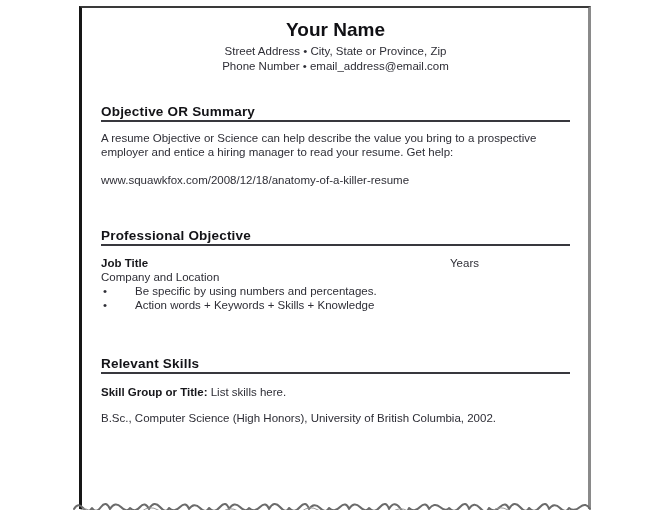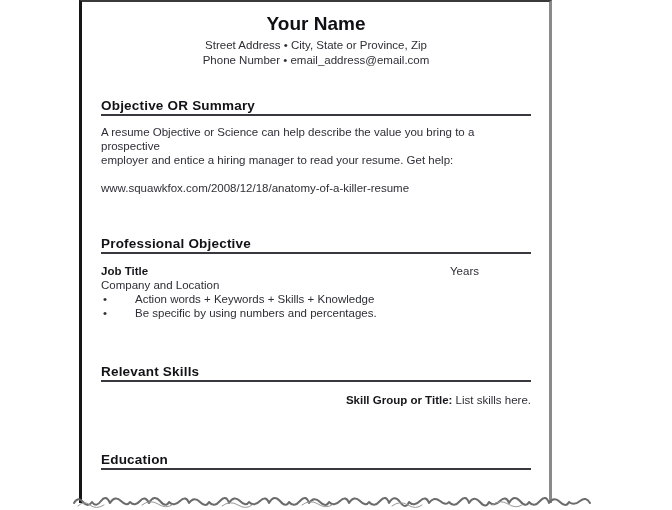--- a/index.html
+++ b/index.html
@@ -6,22 +6,22 @@
   html, body {
     width: 672px; height: 510px;
     background: #ffffff;
     font-family: "Liberation Sans", sans-serif;
     overflow: hidden;
   }
   .canvas { position: relative; width: 672px; height: 510px; background: #ffffff; }
 
   .page {
     position: absolute;
-    left: 79px; top: 0;
-    width: 473px; height: 503px;
+    left: 79px; top: 6px;
+    width: 512px; height: 503px;
     background: #ffffff;
     border-left: 3px solid #161616;
     border-top: 2px solid #3a3a3a;
     border-right: 3px solid #8a8a8a;
   }
   .content {
     padding: 11px 18px 0 19px;
     color: #2e2e36;
     font-size: 11.5px;
     line-height: 14px;
@@ -57,21 +57,21 @@
   .job-title { font-weight: 700; color: #17171b; }
   .years { position: absolute; left: 349px; top: 0; }
 
   .bullet { position: relative; padding-left: 34px; }
   .bullet::before {
     content: "\2022";
     position: absolute;
     left: 2px; top: 0;
   }
 
-  .skill-line { margin-top: 11px; text-align: right; }
+  .skill-line { margin-top: 11px; }
   .bold-label { font-weight: 700; color: #17171b; }
 
   .edu-block { margin-top: 12px; }
 
   .torn-edge {
     position: absolute;
     left: -10px; bottom: -10px;
     width: 524px; height: 22px;
   }
 </style>
@@ -101,33 +101,33 @@
       <div class="rule-heading h-experience">Professional Objective</div>
 
       <div class="job-row">
         <span class="job-title">Job Title</span>
         <span class="years">Years</span>
       </div>
 
       <div>Company and Location</div>
 
       <div>
+        <div class="bullet">Be specific by using numbers and percentages.</div>
         <div class="bullet">Action words + Keywords + Skills + Knowledge</div>
-        <div class="bullet">Be specific by using numbers and percentages.</div>
       </div>
 
       <div class="rule-heading h-skills">Relevant Skills</div>
 
       <div class="skill-line">
         <span class="bold-label">Skill Group or Title:</span><span> List skills here.</span>
       </div>
 
-      <div class="rule-heading h-education">Education</div>
 
       <div class="edu-block">
+        <div>B.Sc., Computer Science (High Honors), University of British Columbia, 2002.</div>
       </div>
 
     </div>
 
     <svg class="torn-edge" viewBox="0 0 524 22" preserveAspectRatio="none" aria-hidden="true">
       <path fill="none" stroke="#6b6b6b" stroke-width="2" stroke-linecap="round" stroke-linejoin="round" d="M2,12 Q6,5 11,11 T20,11 Q24,17 29,10 T38,12 Q43,4 49,10 T58,11
            Q63,16 68,10 T77,12 Q82,3 88,10 T97,11 Q102,16 108,10 T117,12
            Q122,5 128,11 T137,11 Q142,17 148,10 T157,12 Q162,4 168,10 T177,11
            Q182,16 188,10 T197,12 Q202,3 208,10 T217,11 Q222,17 228,10 T237,12
            Q242,5 248,11 T257,11 Q262,16 268,10 T277,12 Q282,4 288,10 T297,11

